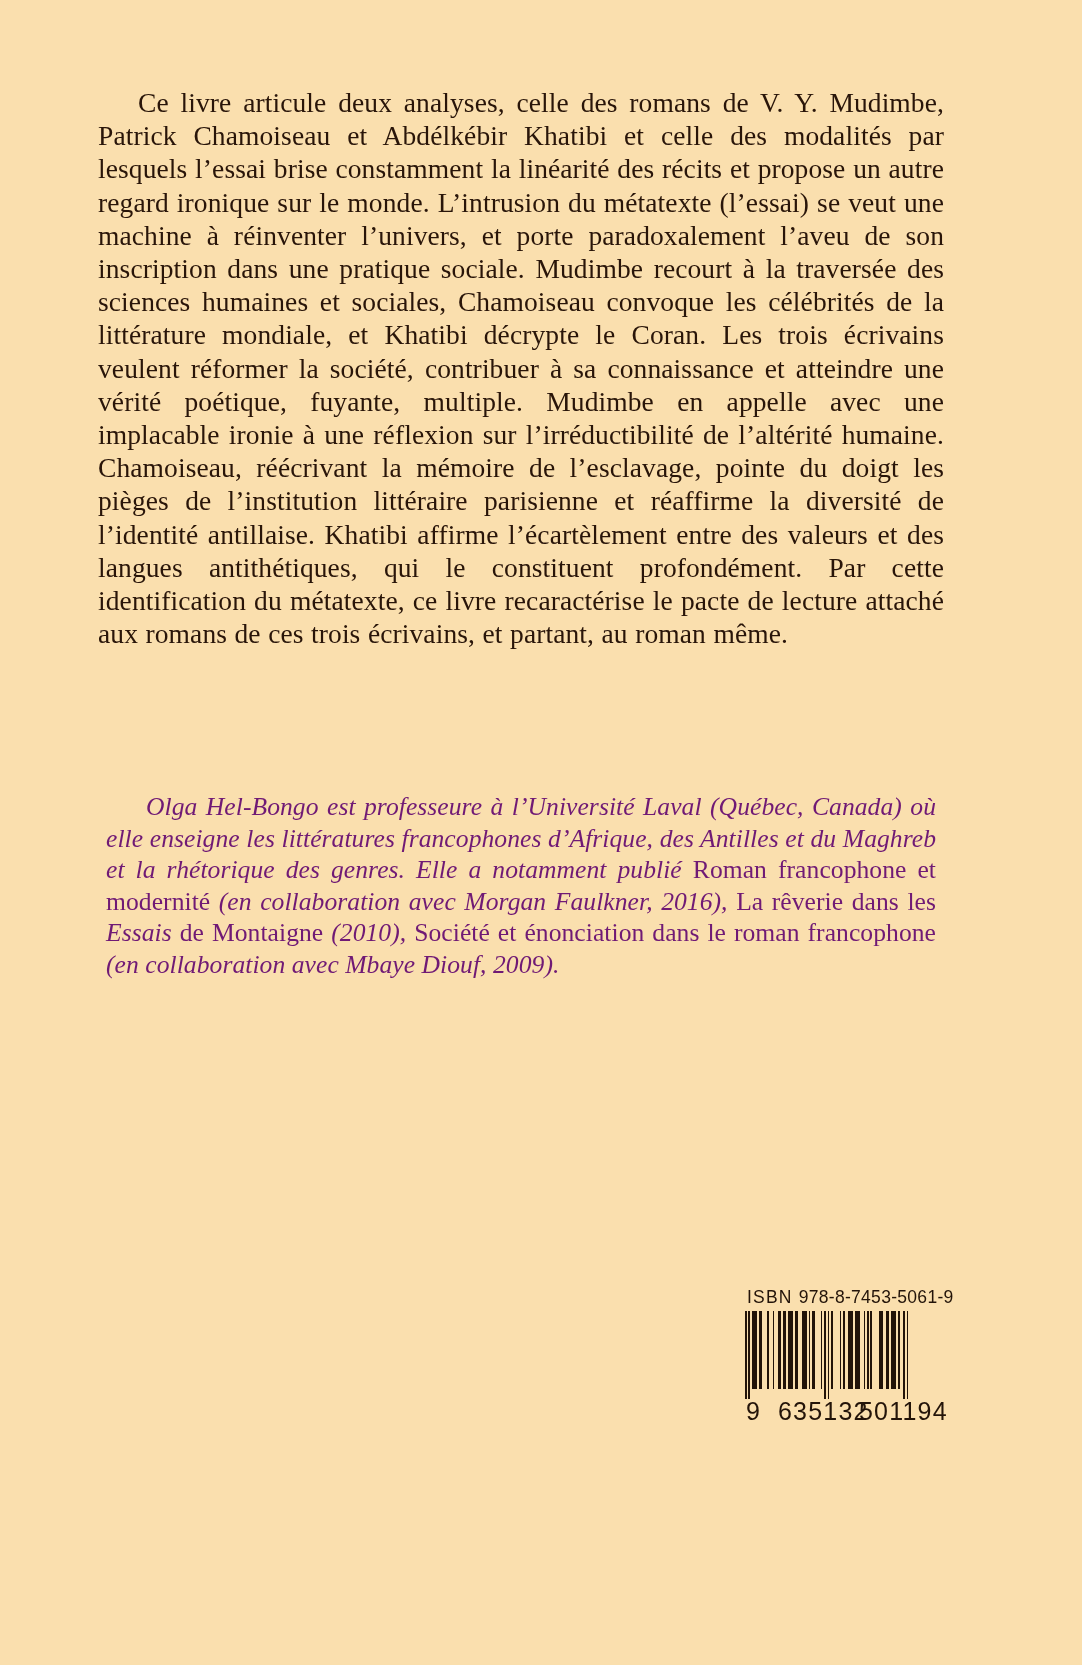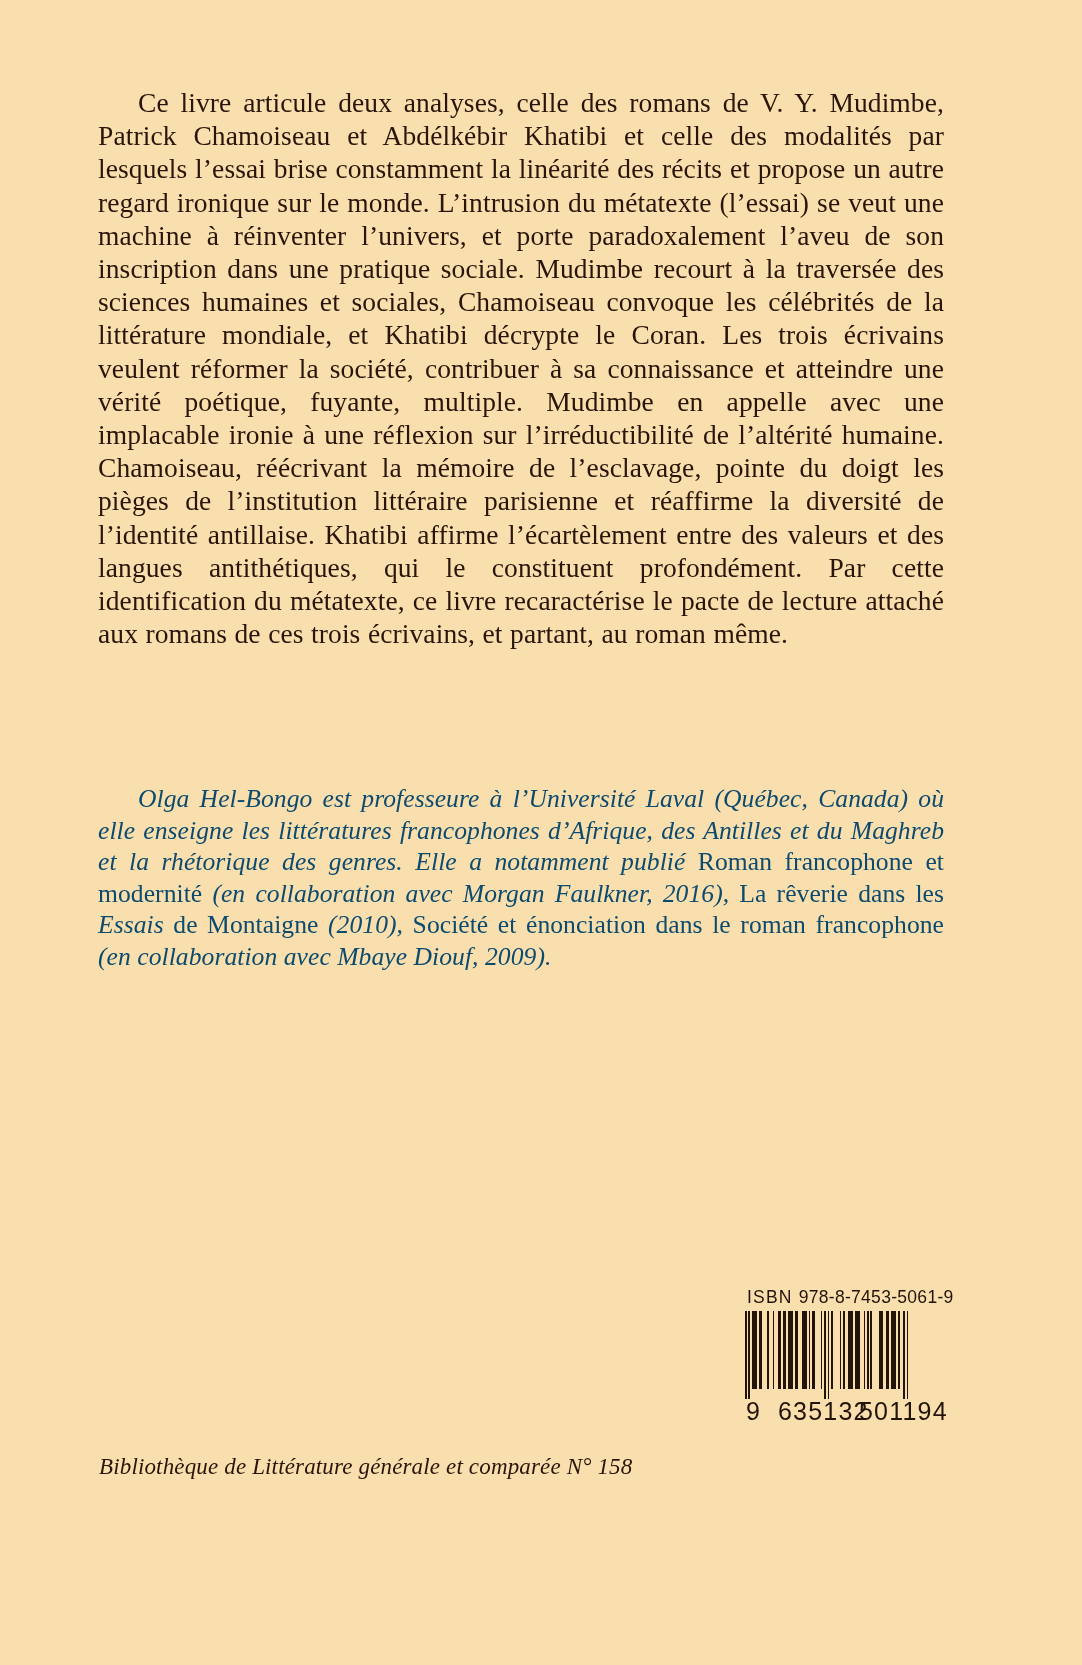--- a/index.html
+++ b/index.html
@@ -46,28 +46,28 @@
 
   
   .bio-block {
     position: absolute;
     left: 98px;
     top: 783px;
     width: 846px;
   }
 
   .bio {
-    margin: 0;
+    margin: 8px;
     text-align: justify;
     text-justify: inter-word;
     text-indent: 40px;
     font-size: 25.6px;
     line-height: 31.6px;
     font-style: italic;
-    color: #0c4a6e;
+    color: #701a75;
     letter-spacing: 0.05px;
   }
   .bio .roman {
     font-style: normal;
   }
   .bio .ital {
     font-style: italic;
   }
 
   
@@ -154,21 +154,20 @@
 <div class="cover">
 
   <div class="blurb-block">
     <p class="blurb">Ce livre articule deux analyses, celle des romans de V. Y. Mudimbe, Patrick Chamoiseau et Abdélkébir Khatibi et celle des modalités par lesquels l’essai brise constamment la linéarité des récits et propose un autre regard ironique sur le monde. L’intrusion du métatexte (l’essai) se veut une machine à réinventer l’univers, et porte paradoxalement l’aveu de son inscription dans une pratique sociale. Mudimbe recourt à la traversée des sciences humaines et sociales, Chamoiseau convoque les célébrités de la littérature mondiale, et Khatibi décrypte le Coran. Les trois écrivains veulent réformer la société, contribuer à sa connaissance et atteindre une vérité poétique, fuyante, multiple. Mudimbe en appelle avec une implacable ironie à une réflexion sur l’irréductibilité de l’altérité humaine. Chamoiseau, réécrivant la mémoire de l’esclavage, pointe du doigt les pièges de l’institution littéraire parisienne et réaffirme la diversité de l’identité antillaise. Khatibi affirme l’écartèlement entre des valeurs et des langues antithétiques, qui le constituent profondément. Par cette identification du métatexte, ce livre recaractérise le pacte de lecture attaché aux romans de ces trois écrivains, et partant, au roman même.</p>
   </div>
 
   <div class="bio-block">
     <p class="bio"><span class="ital">Olga Hel-Bongo est professeure à l’Université Laval (Québec, Canada) où elle enseigne les littératures francophones d’Afrique, des Antilles et du Maghreb et la rhétorique des genres. Elle a notamment publié </span><span class="roman">Roman francophone et modernité </span><span class="ital">(en collaboration avec Morgan Faulkner, 2016), </span><span class="roman">La rêverie dans les </span><span class="ital">Essais </span><span class="roman">de Montaigne </span><span class="ital">(2010), </span><span class="roman">Société et énonciation dans le roman francophone </span><span class="ital">(en collaboration avec Mbaye Diouf, 2009).</span></p>
   </div>
 
-  <div class="collection-line">Bibliothèque de Littérature générale et comparée N° 158</div>
 
   <div class="barcode-zone">
     <div class="isbn-text"><span class="isbn-label">ISBN</span><span>978-8-7453-5061-9</span></div>
     <div class="barcode-wrap">
       <div class="bars" id="bars">
           <div class="bar" style="width: 1.72px; height: 88px;"></div>
           <div class="sp" style="width: 1.72px; height: 88px;"></div>
           <div class="bar" style="width: 1.72px; height: 88px;"></div>
           <div class="sp" style="width: 1.72px; height: 78px;"></div>
           <div class="bar" style="width: 5.16px; height: 78px;"></div>

